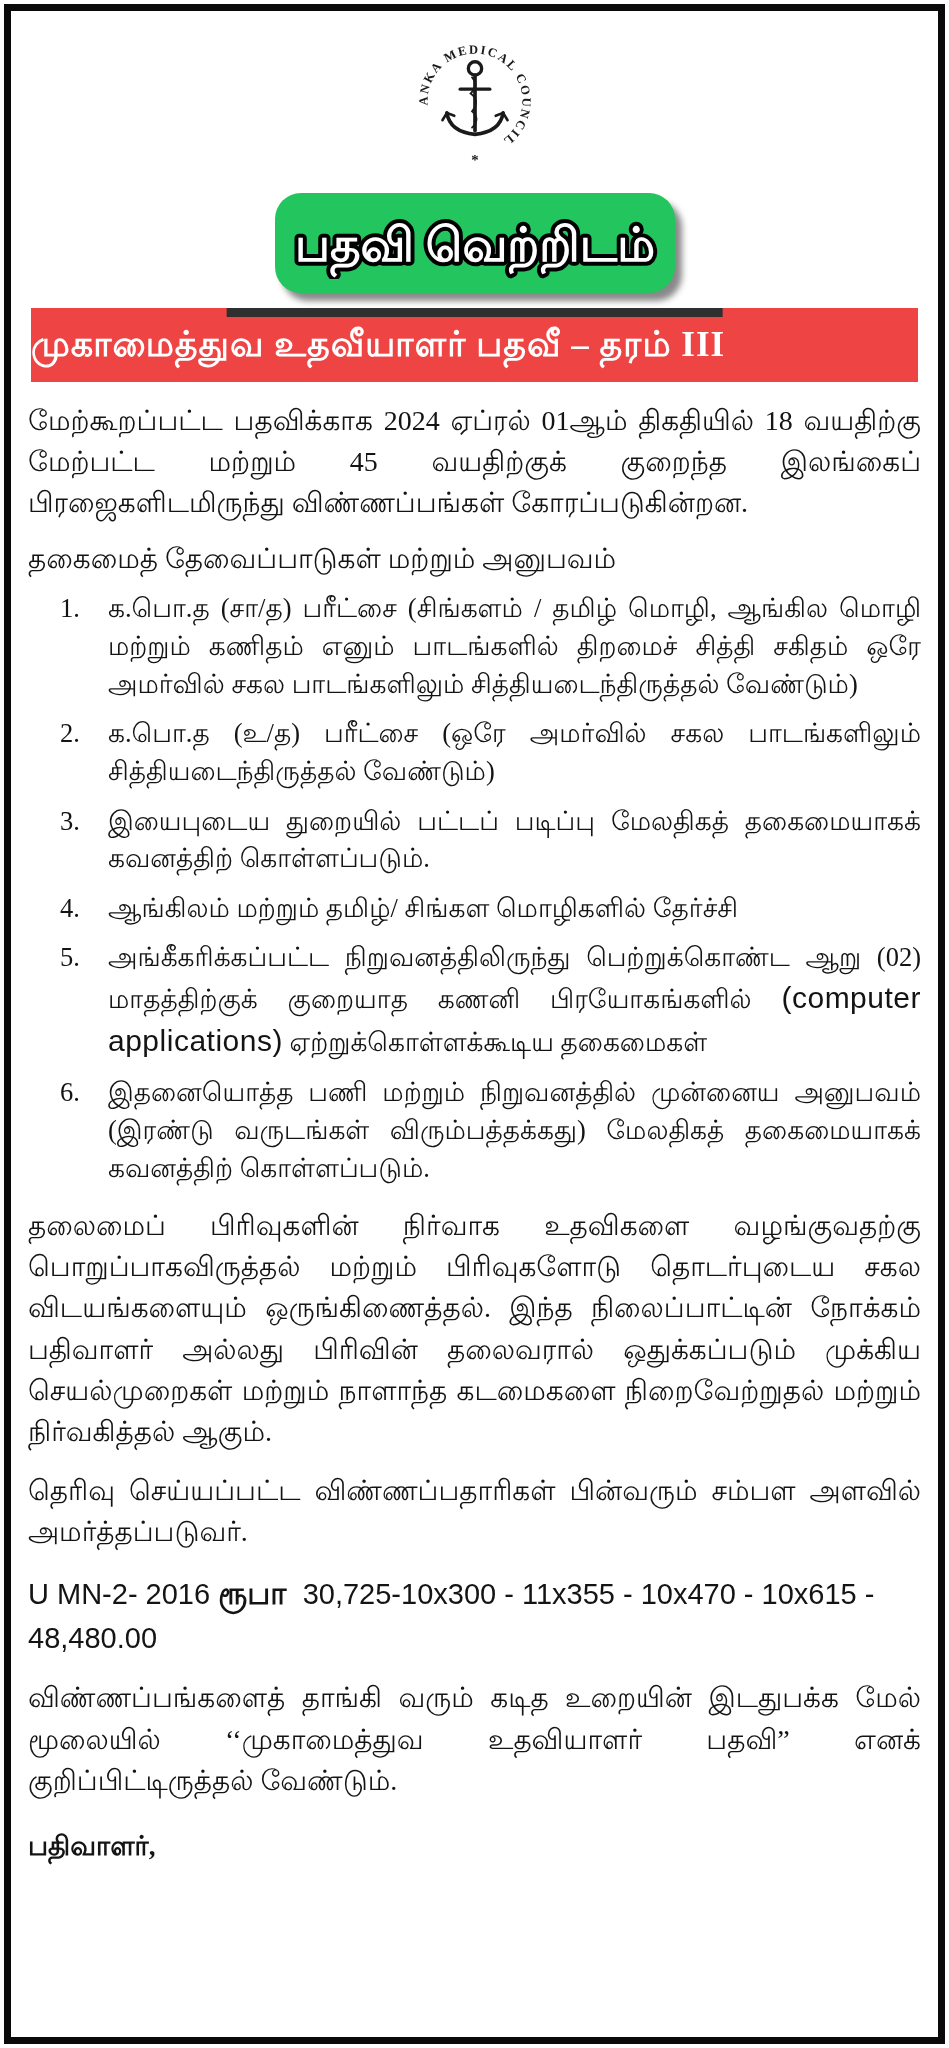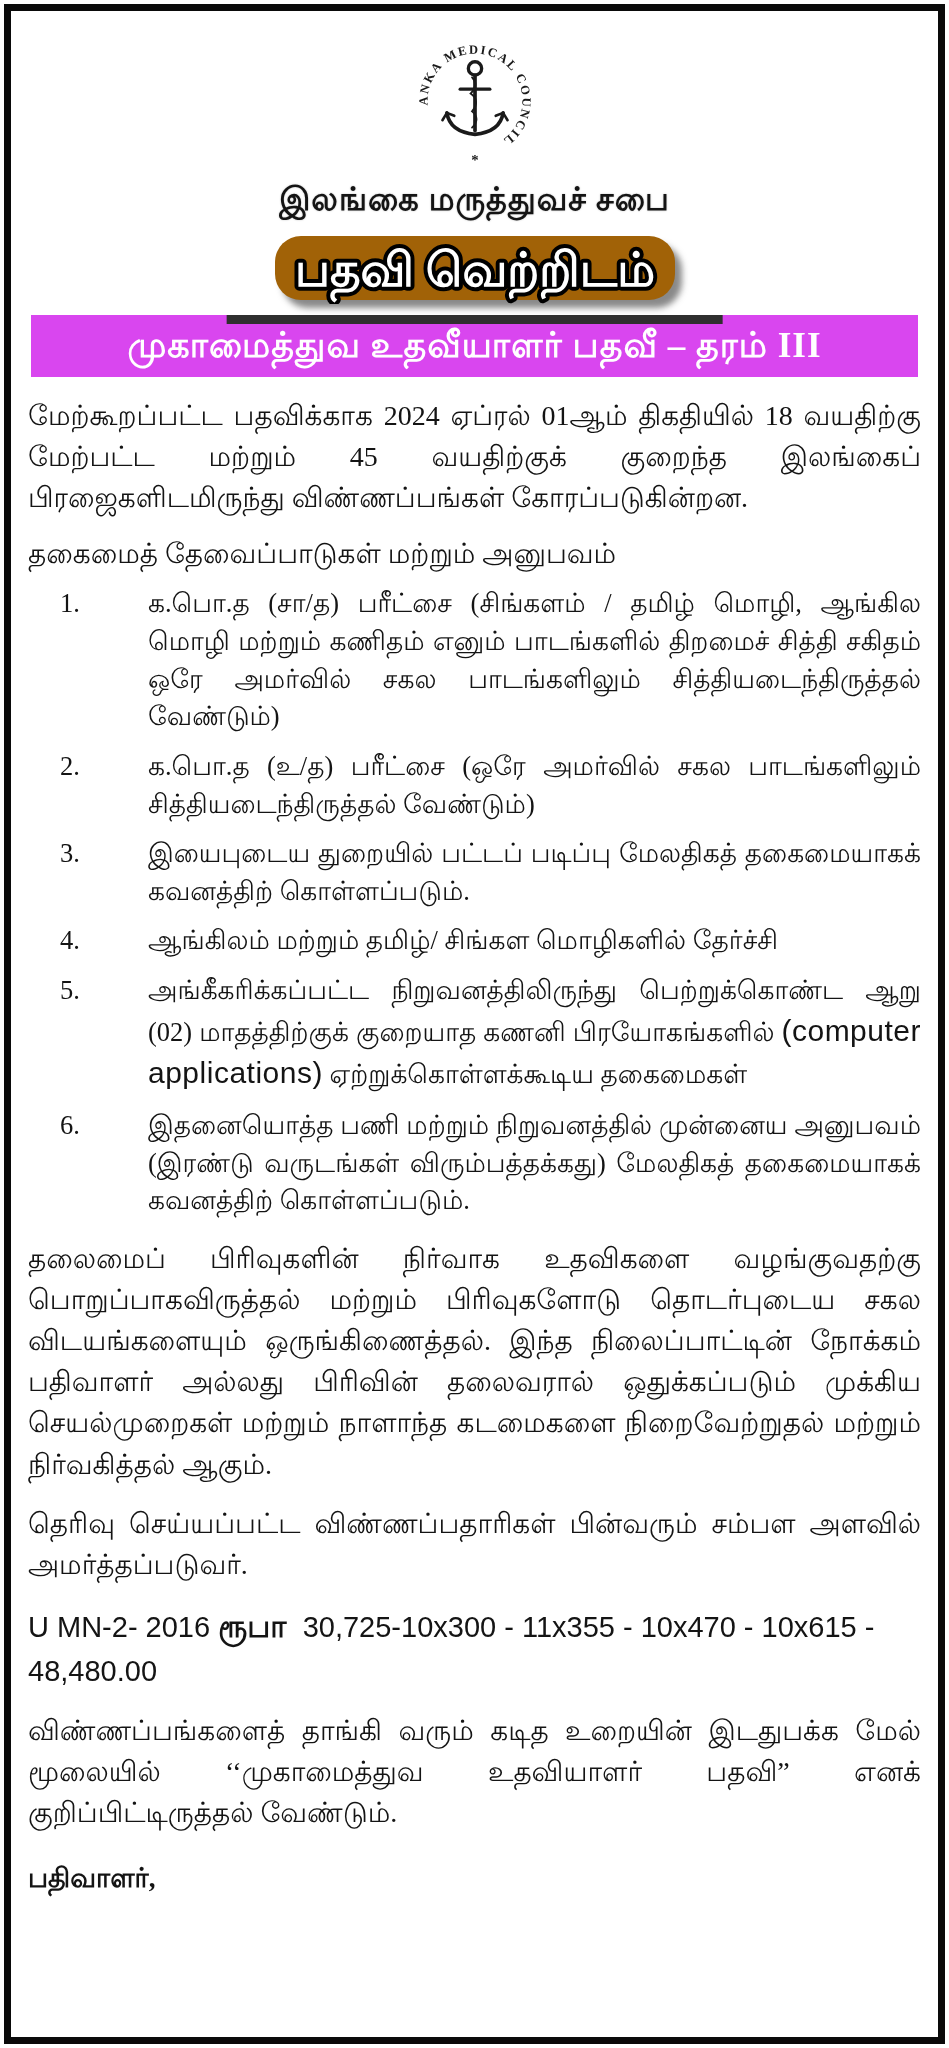--- a/index.html
+++ b/index.html
@@ -32,42 +32,42 @@
     margin: 2px 0 0 0;
     text-align: center;
     font-size: 32px;
     font-weight: bold;
     letter-spacing: 1px;
     text-shadow: 0 0 2px rgba(0,0,0,0.25);
   }
   .badge {
     width: 400px;
     margin: 14px auto 0 auto;
-    height: 64px;
-    background: #a16207;
+    height: 100px;
+    background: #22c55e;
     border-radius: 26px;
     box-shadow: 7px 8px 6px rgba(40,40,40,0.55);
     display: flex;
     align-items: center;
     justify-content: center;
   }
   .badge svg { width: 380px; height: 72px; }
   .badge-text {
     font-family: "Liberation Serif", serif;
     font-size: 47px;
     font-weight: bold;
   }
   .banner {
     position: relative;
     margin: 15px 3px 0 3px;
-    background: #d946ef;
-    height: 62px;
+    background: #ef4444;
+    height: 74px;
     display: flex;
     align-items: center;
-    justify-content: center;
+    justify-content: flex-start;
   }
   .banner-shadow {
     position: absolute;
     top: 0; left: 50%;
     transform: translateX(-50%);
     width: 56%;
     height: 9px;
     background: #2f2f2f;
   }
   .banner-text {
@@ -94,21 +94,21 @@
     display: flex;
     margin: 12px 0 0 0;
     font-size: 26.5px;
     line-height: 1.42;
   }
   .qnum {
     flex: 0 0 48px;
     margin-left: 32px;
     text-align: left;
   }
-  .qtext { flex: 1; text-align: justify; margin-left: 40px; }
+  .qtext { flex: 1; text-align: justify; }
   .latin {
     font-family: "Liberation Sans", sans-serif;
     font-size: 30px;
     letter-spacing: 0.5px;
   }
   .salary-line {
     margin: 20px 0 0 0;
     font-family: "Liberation Sans", sans-serif;
     font-size: 29px;
     line-height: 1.45;
@@ -149,21 +149,20 @@
           <line x1="100" y1="65" x2="100" y2="140"></line>
           <line x1="80" y1="84" x2="120" y2="84" stroke-width="4.5"></line>
           <path d="M 62,116 Q 66,142 100,145 Q 134,142 138,116"></path>
           <path d="M 62,116 l -6,10 m 6,-10 l 10,4" stroke-width="3.5"></path>
           <path d="M 138,116 l 6,10 m -6,-10 l -10,4" stroke-width="3.5"></path>
           <path d="M 96,68 q 10,10 -2,22 q 14,10 2,24 q 12,10 0,22" stroke-width="2.5"></path>
         </g>
       </svg>
     </div>
 
-    <h1 class="org-title">இலங்கை மருத்துவச் சபை</h1>
 
     <div class="badge">
       <svg viewBox="0 0 380 72">
         <text class="badge-text" x="190" y="54" text-anchor="middle" fill="#ffffff" stroke="#000000" stroke-width="8" paint-order="stroke" stroke-linejoin="round">பதவி வெற்றிடம்</text>
       </svg>
     </div>
 
     <div class="banner">
       <div class="banner-shadow"></div>
       <span class="banner-text">முகாமைத்துவ உதவீயாளர் பதவீ – தரம்  III</span>

